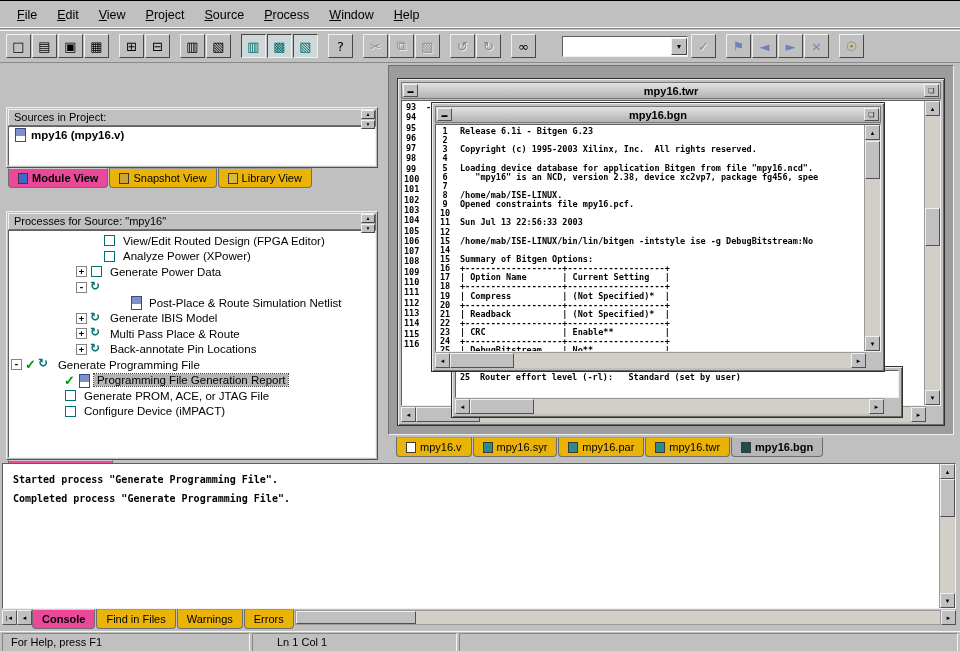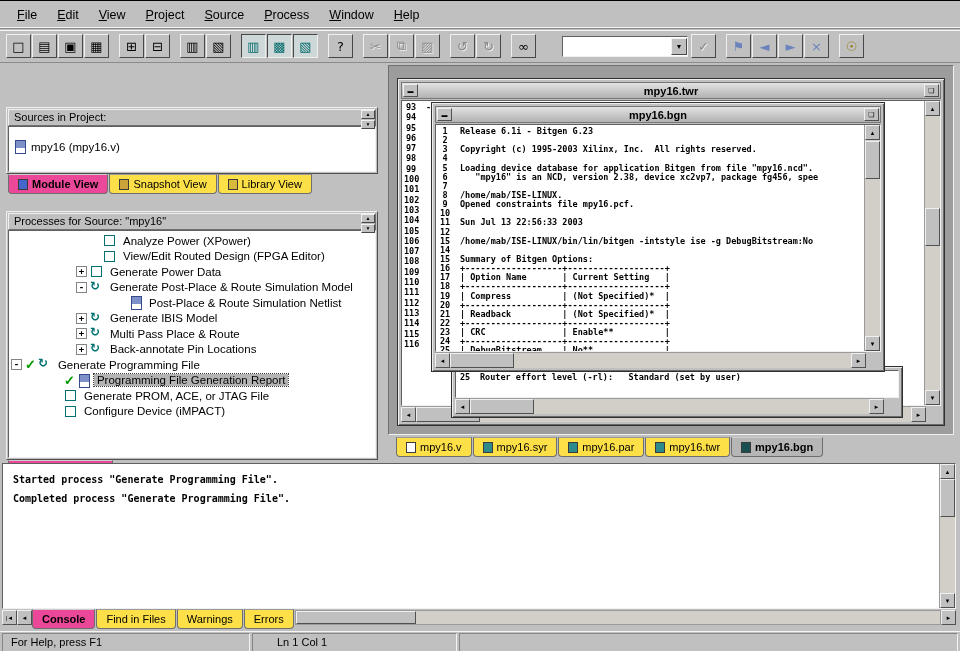--- a/index.html
+++ b/index.html
@@ -41,21 +41,21 @@
   
   .panel { position:absolute; left:6px; width:372px; }
   .panel-box { border:1px solid; border-color:#f0f0f0 #505050 #505050 #f0f0f0; padding:1px; position:relative; background:#c0c0c0;margin-top:28px; }
   .panel-header { height:17px; line-height:15px; font-size:11px; padding:0 5px;
     border:1px solid; border-color:#f0f0f0 #707070 #707070 #f0f0f0; background:#c0c0c0; }
   .mini-btns { position:absolute; right:2px; top:2px; display:flex; flex-direction:column; gap:1px; z-index:3; }
   .mini { width:14px; height:9px; font-size:5px; line-height:5px; padding:0;
     border:1px solid; border-color:#f0f0f0 #484848 #484848 #f0f0f0; background:#c0c0c0; }
   .mini.up::before{content:"▲";} .mini.down::before{content:"▼";}
   .whitearea { background:#fff; border:1px solid; border-color:#606060 #f0f0f0 #f0f0f0 #606060; overflow:hidden; }
-  #sources-list { height:46px; padding:12px 4px; }
+  #sources-list { height:40px; padding:0 4px;font-weight:bold; }
   .src-row { display:flex; align-items:center; gap:5px; height:15px; font-size:11.5px; }
   #process-tree { height:228px; padding:2px 0 0 2px; }
   .tree-row { display:flex; align-items:center; height:15.5px; font-size:11.5px; white-space:nowrap; overflow:hidden; }
   .tree-indent { width:0; flex:0 0 auto; }
   .expander { flex:0 0 11px; height:11px; margin-right:3px;
     border:1px solid #848484; background:#fff; font:bold 9px/9px "DejaVu Sans Mono",monospace; text-align:center; }
   .expander:empty { visibility:hidden; }
   .pcheck { display:none; }
   .pcheck.green { display:inline-block; margin-right:2px; }
   .pcheck.green::before { content:"✓"; color:#009a00; font-weight:bold; font-size:13px; }
@@ -64,21 +64,21 @@
   .ticon.cycle::before { content:"↻"; position:absolute; left:0; top:-1px; font:bold 12px/13px "DejaVu Sans",sans-serif; color:#007070; }
   .ticon.doc::before, .docicon::before { content:""; position:absolute; left:2px; top:0; width:9px; height:12px;
     background:#fff; border:1px solid #344a8c;
     box-shadow: inset 0 3px 0 -2px #7d90c8, inset 0 6px 0 -2px #7d90c8, inset 0 9px 0 -2px #7d90c8; }
   .docicon { display:inline-block; width:13px; height:13px; position:relative; flex:0 0 13px; }
   .tlabel { padding:0 3px; }
   .tlabel.selected { background:#b4b4b4; outline:1px dotted #3c3c3c; }
   
   .tabrow { display:flex; align-items:flex-start; padding-left:2px; height:22px; }
   .btab, .dtab, .ctab { display:inline-flex; align-items:center; gap:4px; height:20px; padding:0 9px;
-    font-size:11px; background:#fde047; border:1px solid #6e6e6e; border-top:1px solid #9a9a9a;
+    font-size:11px; background:#eab308; border:1px solid #6e6e6e; border-top:1px solid #9a9a9a;
     border-radius:0 0 4px 4px; margin-right:1px; white-space:nowrap; }
   .btab.active, .dtab.active, .ctab.active { font-weight:bold; background:#ec4899; border-top-color:#cccccc; }
   .dtab.active { background:#b6b6b6; }
   .tabicon { width:10px; height:11px; border:1px solid #3a3a3a; background:#fff; flex:0 0 10px; }
   
   #mdi { position:absolute; left:388px; top:64px; width:566px; height:370px;
     background:#9c9c9c; border:1px solid; border-color:#707070 #f0f0f0 #f0f0f0 #707070; overflow:hidden; }
   .win { position:absolute; background:#c0c0c0; border:1px solid #303030;
     box-shadow: inset 1px 1px 0 #ececec, inset -1px -1px 0 #6a6a6a; padding:3px; display:flex; flex-direction:column; }
   .titlebar { height:17px; flex:0 0 17px; display:flex; align-items:center;
@@ -352,45 +352,44 @@
       <div class="panel-header">
         <span>Processes for Source:  "mpy16"</span>
       </div>
       <div class="whitearea" id="process-tree">
 
           <div class="tree-row">
             <span class="tree-indent" style="margin-left: 78px;"></span>
             <span class="expander"></span>
 
             <span class="ticon box"></span>
-            <span class="tlabel">Analyze Power (XPower)</span>
+            <span class="tlabel">View/Edit Routed Design (FPGA Editor)</span>
           </div>
 
           <div class="tree-row">
             <span class="tree-indent" style="margin-left: 78px;"></span>
             <span class="expander"></span>
 
             <span class="ticon box"></span>
-            <span class="tlabel">View/Edit Routed Design (FPGA Editor)</span>
+            <span class="tlabel">Analyze Power (XPower)</span>
           </div>
 
           <div class="tree-row">
             <span class="tree-indent" style="margin-left: 65px;"></span>
             <span class="expander">+</span>
 
             <span class="ticon box"></span>
             <span class="tlabel">Generate Power Data</span>
           </div>
 
           <div class="tree-row">
             <span class="tree-indent" style="margin-left: 65px;"></span>
             <span class="expander">-</span>
 
             <span class="ticon cycle"></span>
-            <span class="tlabel">Generate Post-Place &amp; Route Simulation Model</span>
           </div>
 
           <div class="tree-row">
             <span class="tree-indent" style="margin-left: 104px;"></span>
             <span class="expander"></span>
 
             <span class="ticon doc"></span>
             <span class="tlabel">Post-Place &amp; Route Simulation Netlist</span>
           </div>
 

